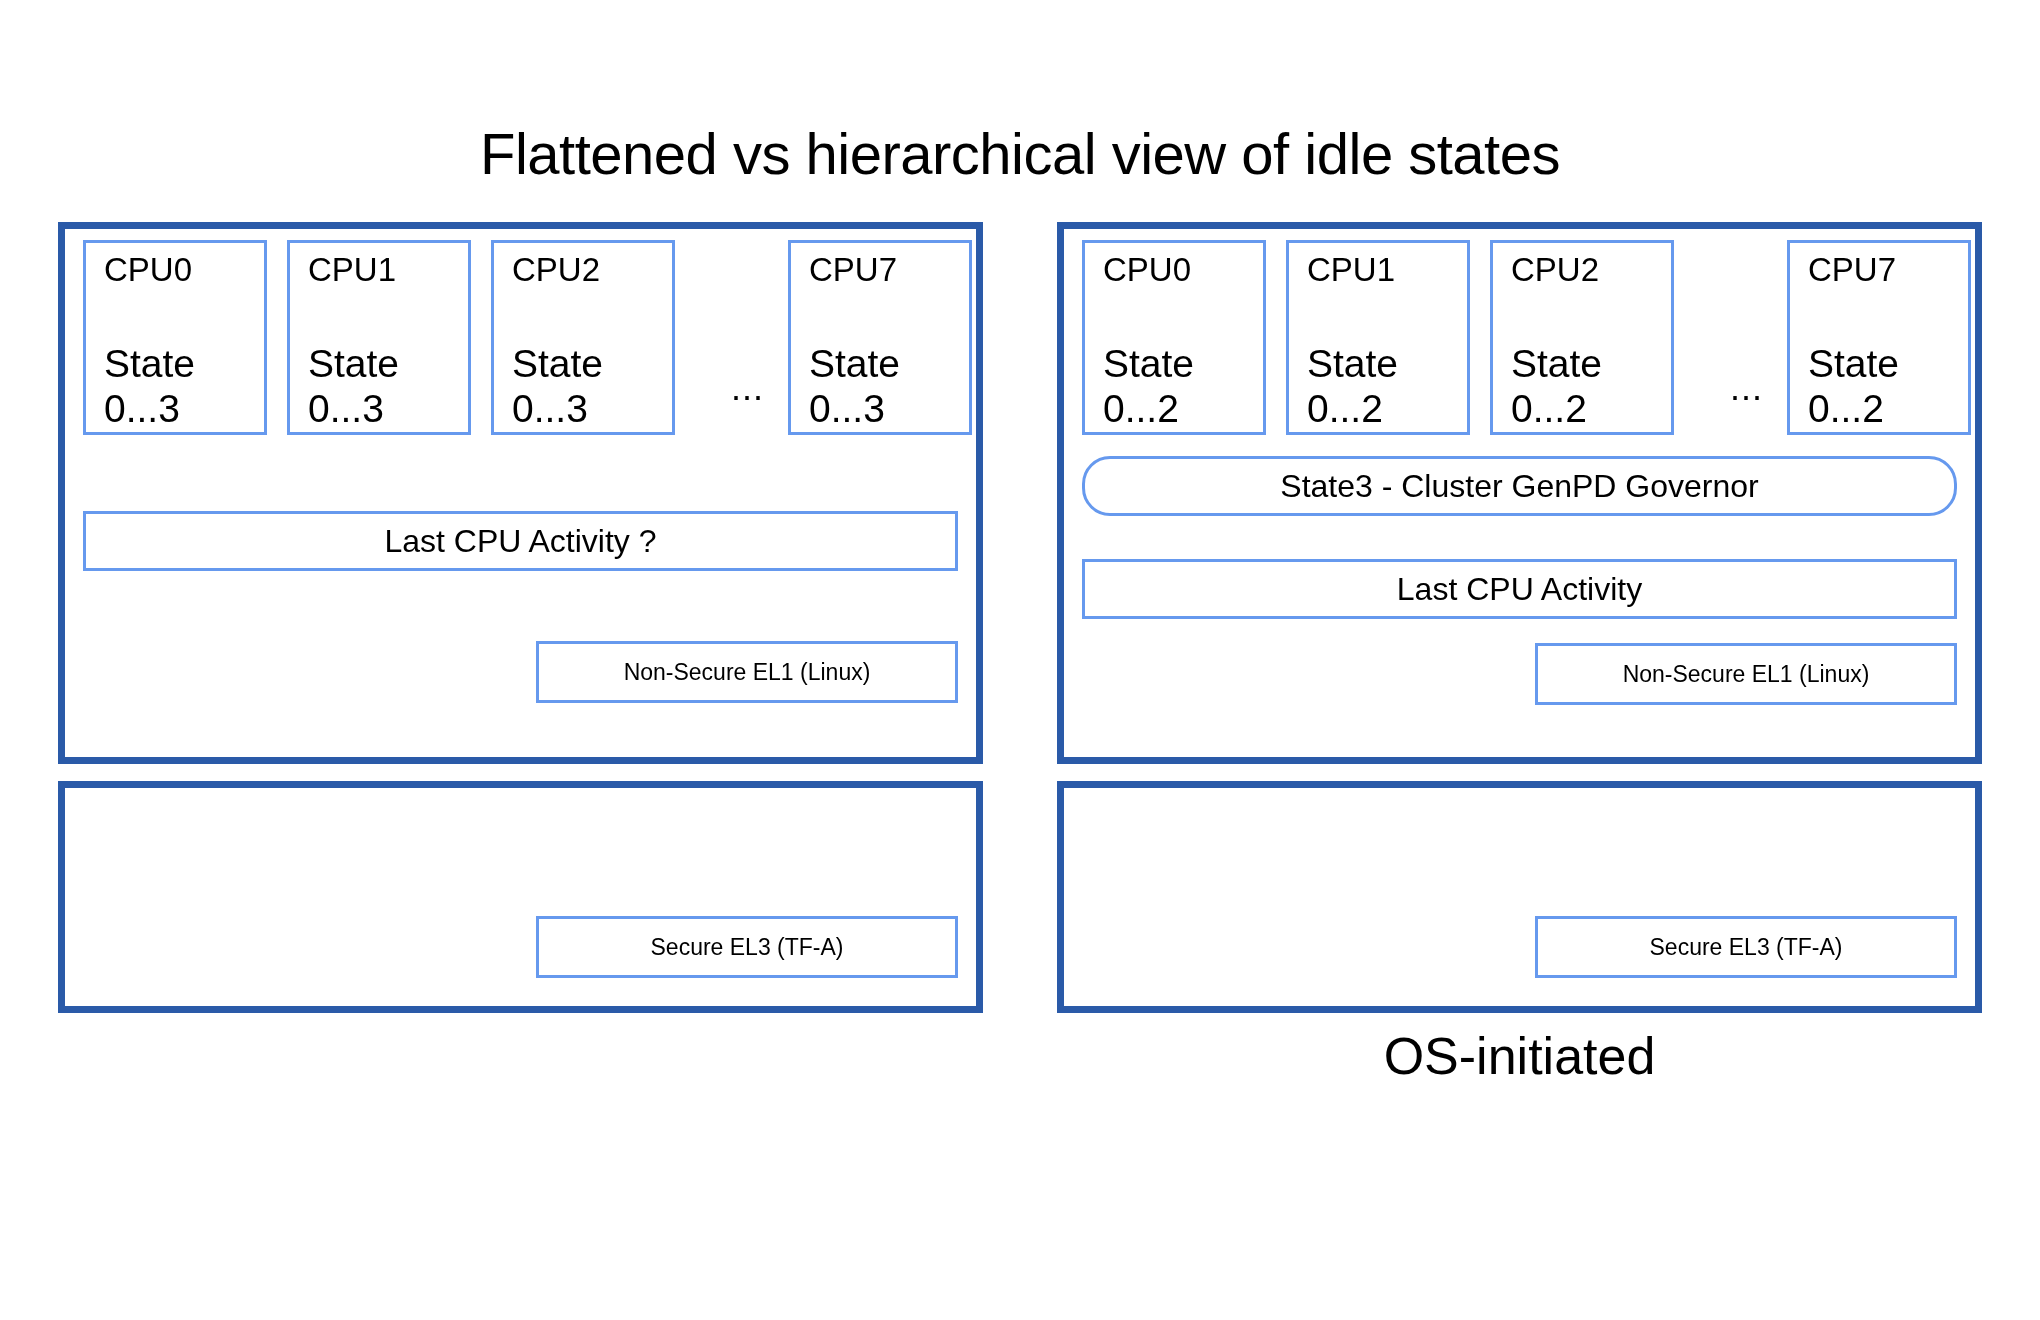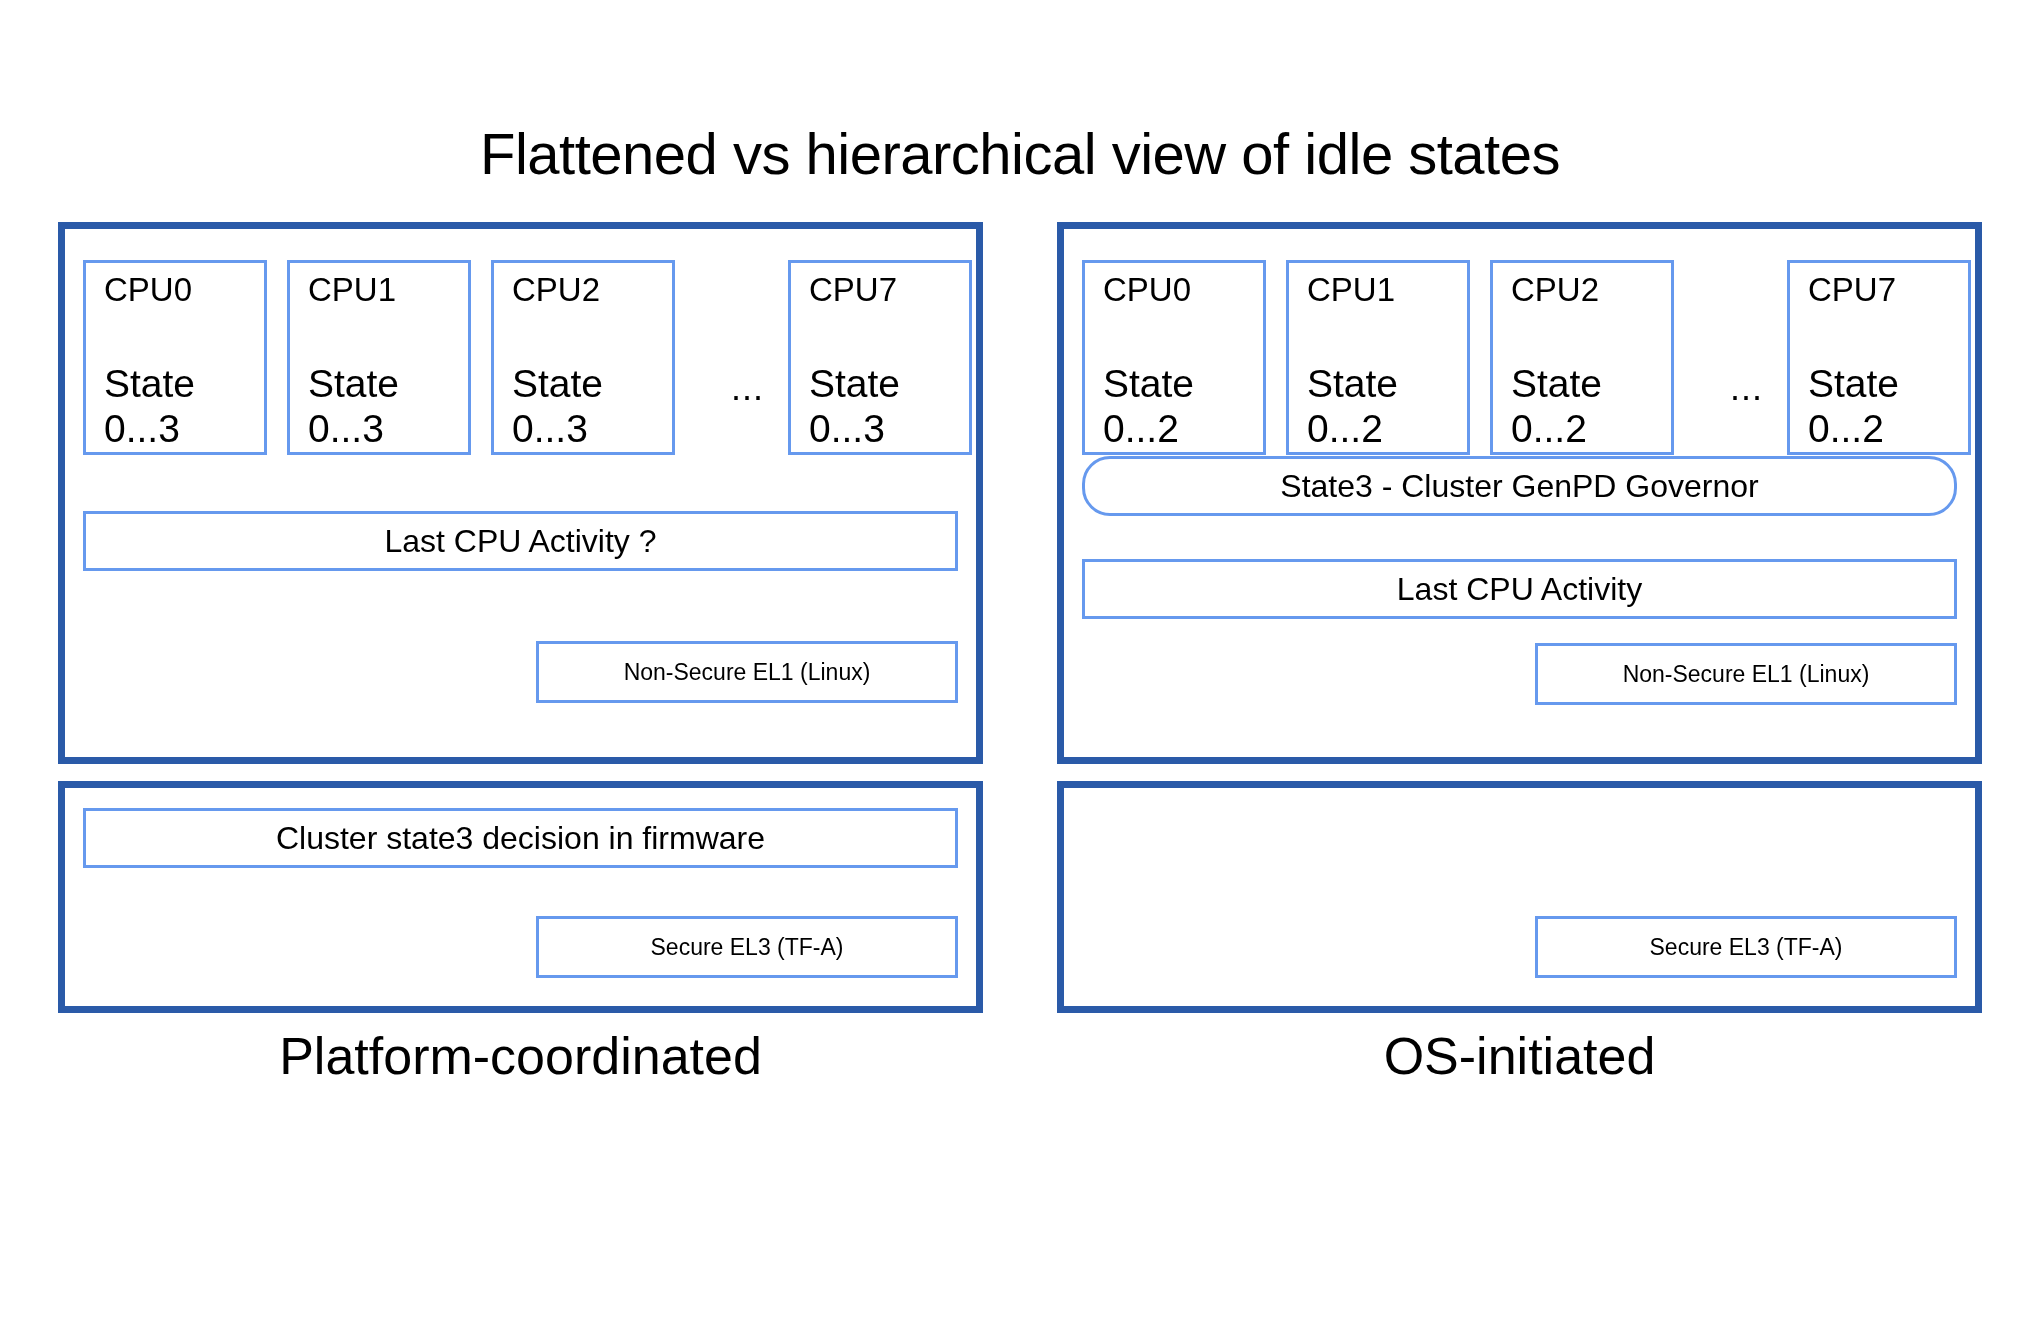--- a/index.html
+++ b/index.html
@@ -65,21 +65,20 @@
   }
   .cpu-box {
     box-sizing: border-box;
     position: absolute;
     top: 0;
     width: 184px;
     height: 195px;
     border: 3px solid #6699ee;
     background: #fff;
     padding: 10px 0 0 18px;
-    margin-top: 20px;
   }
   .cpu-box .cpu-label {
     font-size: 33px;
     line-height: 1.0;
   }
   .cpu-box .state-label {
     position: absolute;
     left: 18px;
     top: 98px;
     font-size: 39px;
@@ -181,27 +180,25 @@
 0...3</div>
         </div>
       </div>
 
       <div class="wide-bar bar-lastcpu-left">Last CPU Activity ?</div>
 
       <div class="el-box el1-left">Non-Secure EL1 (Linux)</div>
     </div>
 
     <div class="panel fw-panel">
-      <div class="wide-bar bar-fw">Cluster state3 decision in firmware</div>
       <div class="el-box el3-box">Secure EL3 (TF-A)</div>
     </div>
 
   </div>
 
-  <div class="caption left">Platform-coordinated</div>
 
   <div class="column right">
 
     <div class="panel os-panel">
 
       <div class="cpu-row">
         <div class="cpu-box" style="left:0px;">
           <div class="cpu-label">CPU0</div>
           <div class="state-label">State
 0...2</div>

